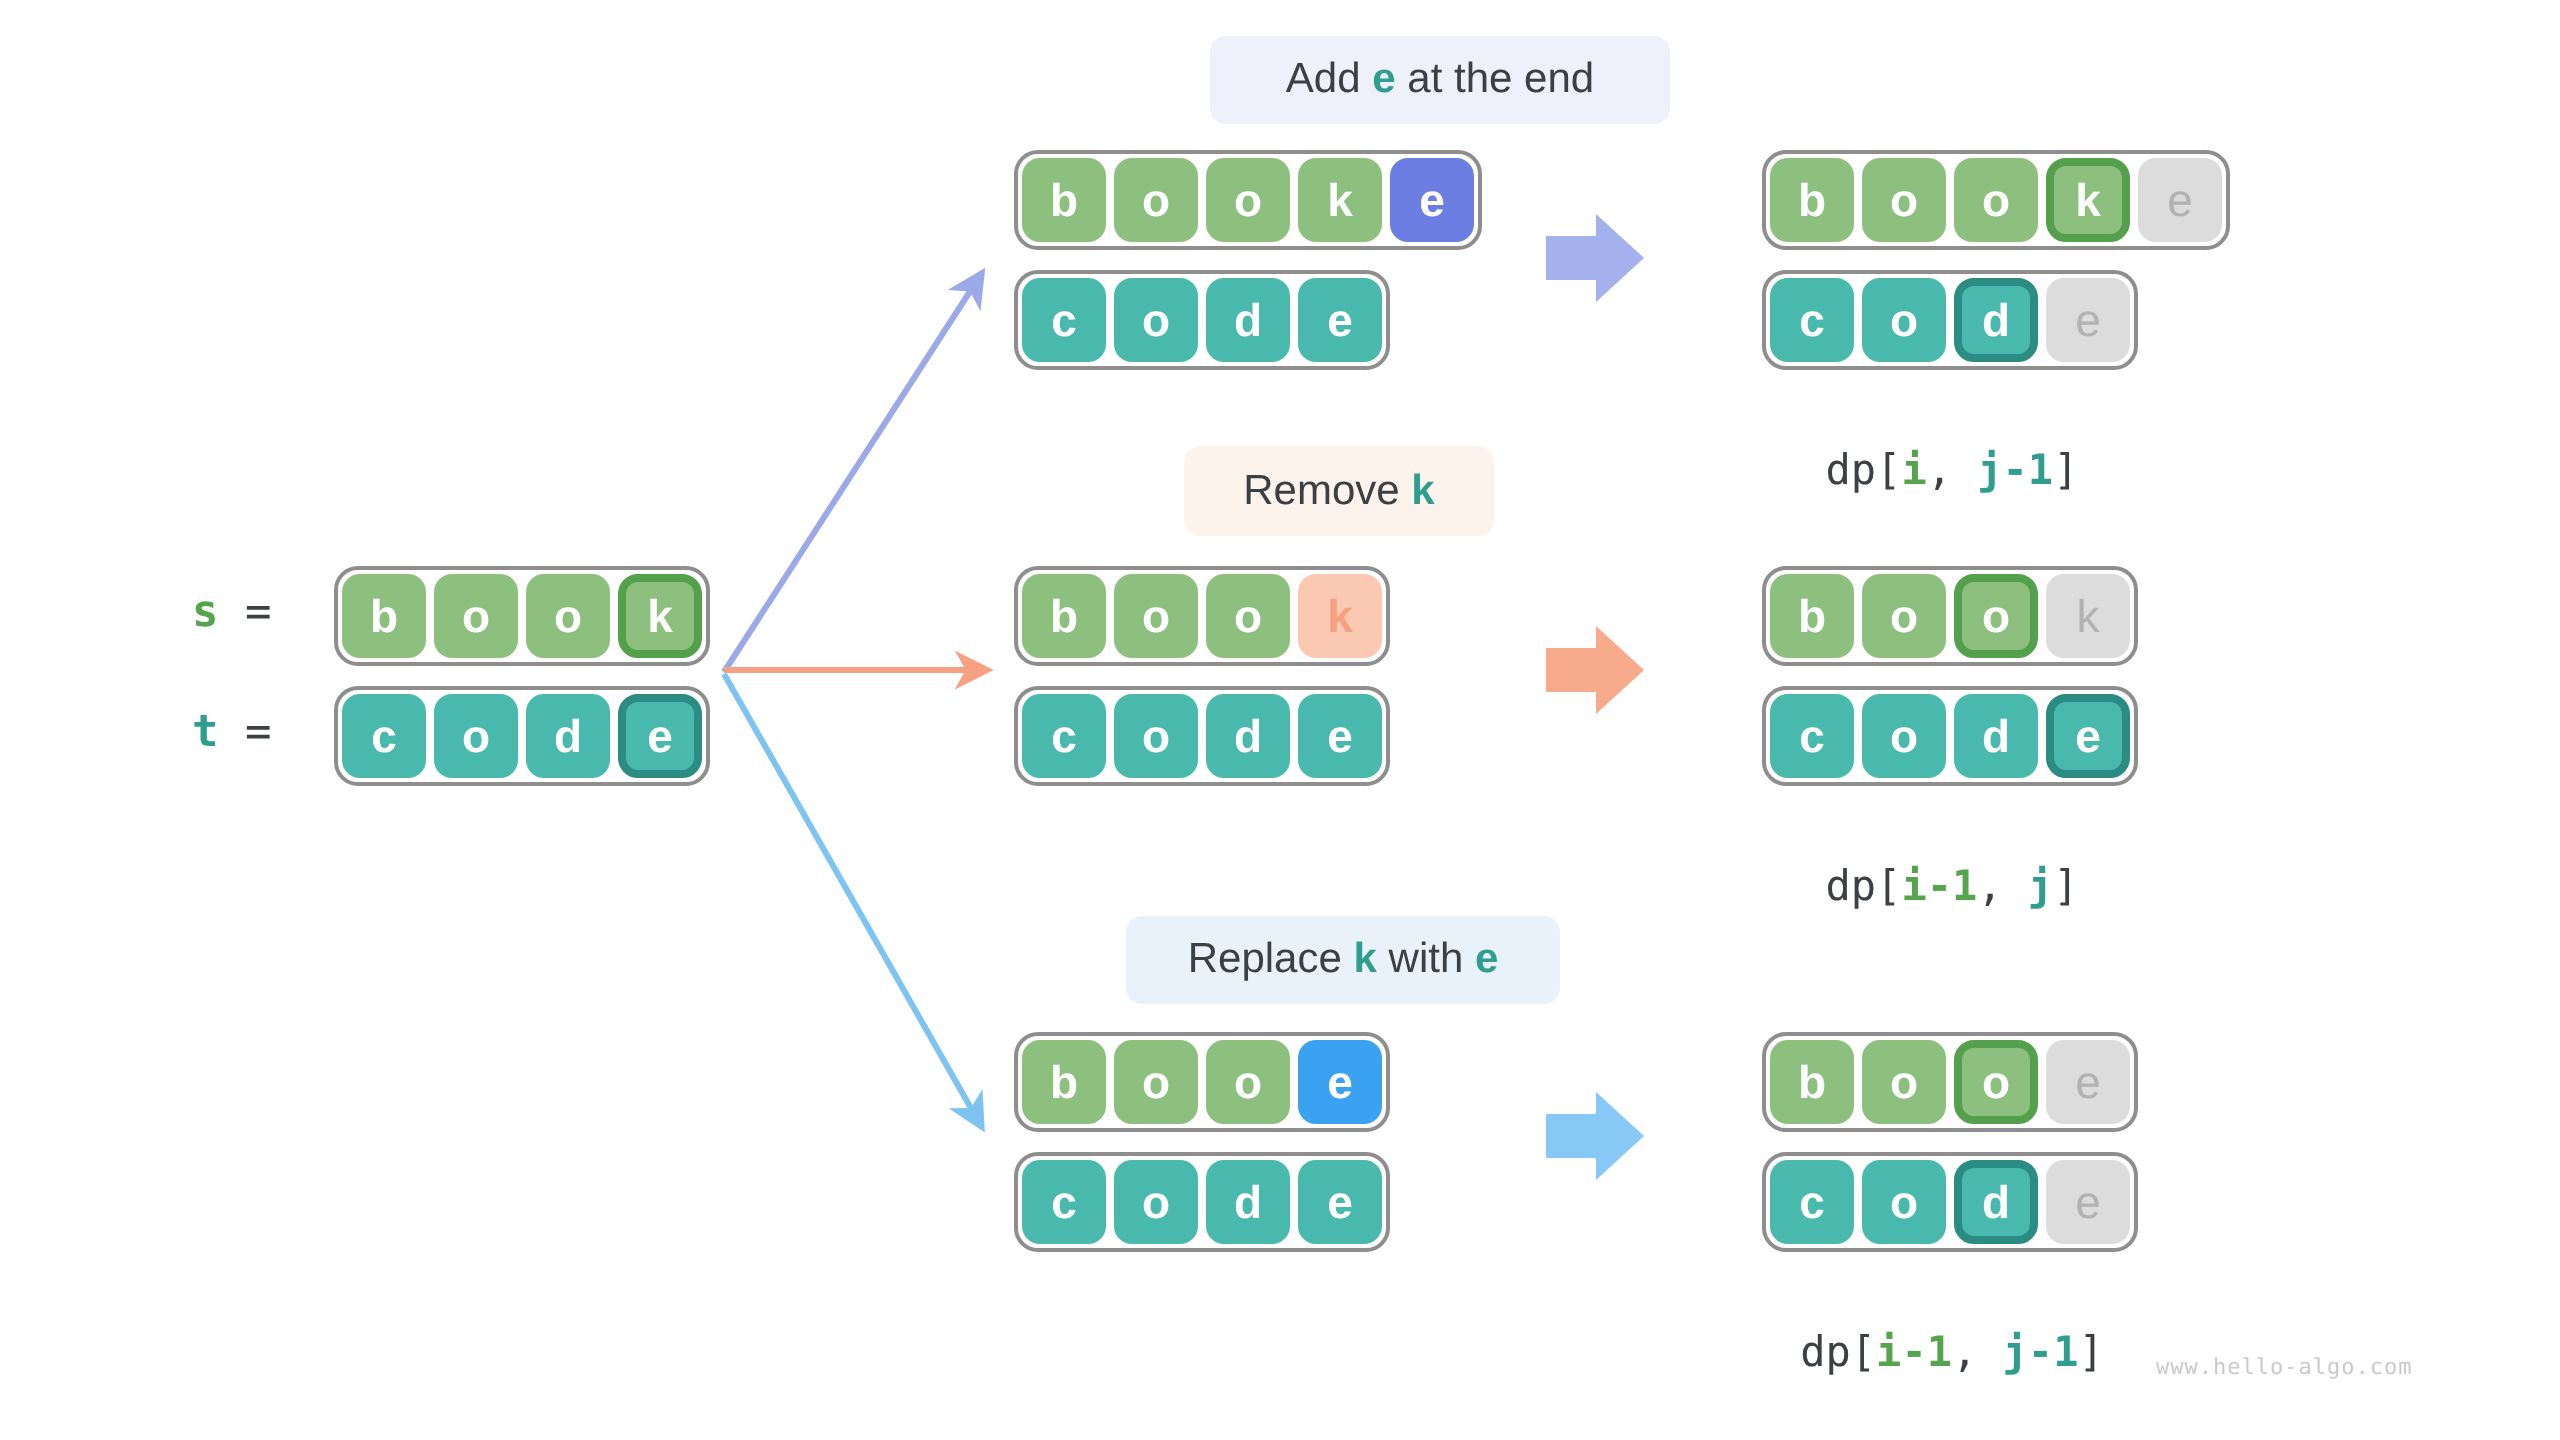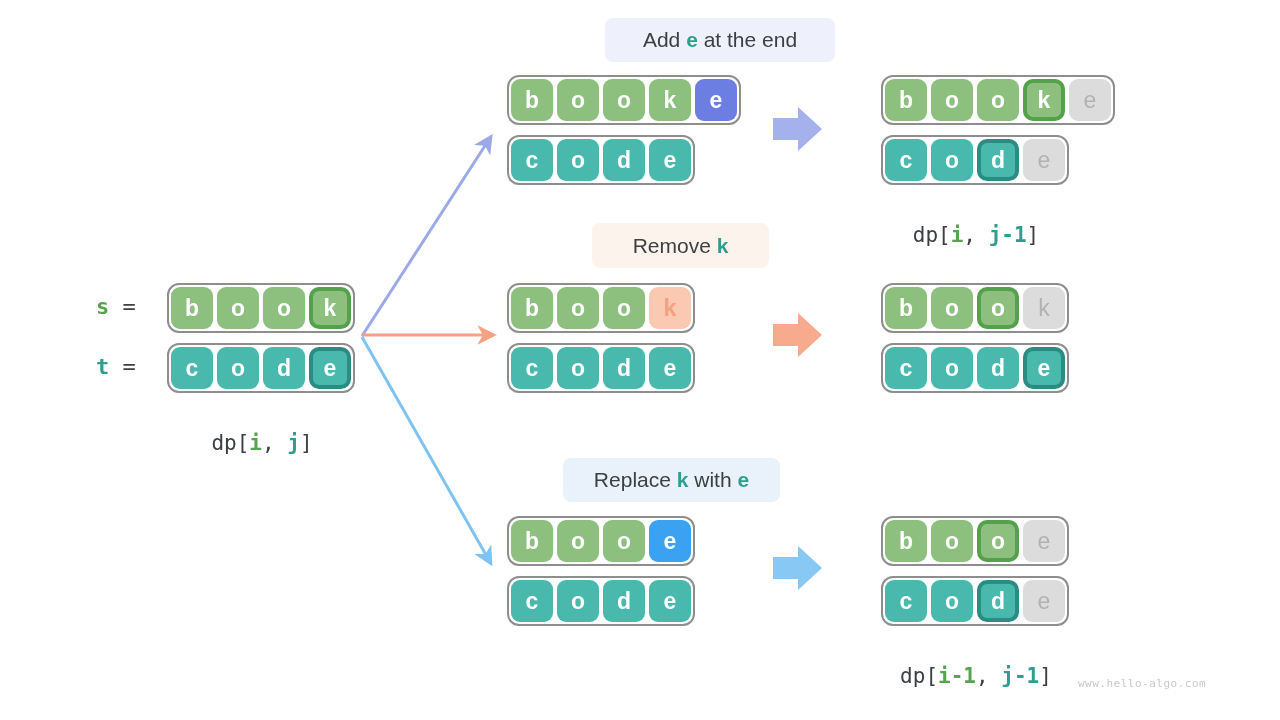--- a/index.html
+++ b/index.html
@@ -90,21 +90,20 @@
       <div class="tile tile-green">o</div>
       <div class="tile tile-green-hl">k</div>
     </div>
   <div class="mono-text var-label" style="left:96px; top:354px;"><span class="seg-teal">t</span><span class="seg-dark"> =</span></div>
   <div class="tile-row" style="left:167px; top:343px;">
       <div class="tile tile-teal">c</div>
       <div class="tile tile-teal">o</div>
       <div class="tile tile-teal">d</div>
       <div class="tile tile-teal-hl">e</div>
     </div>
-  <div class="mono-text dp-label" style="left:167px; top:411px;"><span class="seg-dark">dp[</span><span class="seg-green">i</span><span class="seg-dark">, </span><span class="seg-teal">j</span><span class="seg-dark">]</span></div>
 
   <div class="op-label op-add" style="left:605px; top:18px; width:230px; height:44px;text-align:center;"><span class="seg-dark">Add </span><span class="seg-teal-bold">e</span><span class="seg-dark"> at the end</span></div>
   <div class="tile-row" style="left:507px; top:75px;">
       <div class="tile tile-green">b</div>
       <div class="tile tile-green">o</div>
       <div class="tile tile-green">o</div>
       <div class="tile tile-green">k</div>
       <div class="tile tile-purple">e</div>
     </div>
   <div class="tile-row" style="left:507px; top:135px;">
@@ -124,21 +123,21 @@
       <div class="tile tile-gray">e</div>
     </div>
   <div class="tile-row" style="left:881px; top:135px;">
       <div class="tile tile-teal">c</div>
       <div class="tile tile-teal">o</div>
       <div class="tile tile-teal-hl">d</div>
       <div class="tile tile-gray">e</div>
     </div>
   <div class="mono-text dp-label" style="left:881px; top:203px;"><span class="seg-dark">dp[</span><span class="seg-green">i</span><span class="seg-dark">, </span><span class="seg-teal">j-1</span><span class="seg-dark">]</span></div>
 
-  <div class="op-label op-remove" style="left:592px; top:223px; width:177px; height:45px;"><span class="seg-dark">Remove </span><span class="seg-teal-bold">k</span></div>
+  <div class="op-label op-remove" style="left:592px; top:223px; width:155px; height:45px;"><span class="seg-dark">Remove </span><span class="seg-teal-bold">k</span></div>
   <div class="tile-row" style="left:507px; top:283px;">
       <div class="tile tile-green">b</div>
       <div class="tile tile-green">o</div>
       <div class="tile tile-green">o</div>
       <div class="tile tile-peach">k</div>
     </div>
   <div class="tile-row" style="left:507px; top:343px;">
       <div class="tile tile-teal">c</div>
       <div class="tile tile-teal">o</div>
       <div class="tile tile-teal">d</div>
@@ -152,20 +151,21 @@
       <div class="tile tile-green">o</div>
       <div class="tile tile-green-hl">o</div>
       <div class="tile tile-gray">k</div>
     </div>
   <div class="tile-row" style="left:881px; top:343px;">
       <div class="tile tile-teal">c</div>
       <div class="tile tile-teal">o</div>
       <div class="tile tile-teal">d</div>
       <div class="tile tile-teal-hl">e</div>
     </div>
+  <div class="mono-text dp-label" style="left:881px; top:411px;"><span class="seg-dark">dp[</span><span class="seg-green">i-1</span><span class="seg-dark">, </span><span class="seg-teal">j</span><span class="seg-dark">]</span></div>
 
   <div class="op-label op-replace" style="left:563px; top:458px; width:217px; height:44px;"><span class="seg-dark">Replace </span><span class="seg-teal-bold">k</span><span class="seg-dark"> with </span><span class="seg-teal-bold">e</span></div>
   <div class="tile-row" style="left:507px; top:516px;">
       <div class="tile tile-green">b</div>
       <div class="tile tile-green">o</div>
       <div class="tile tile-green">o</div>
       <div class="tile tile-blue">e</div>
     </div>
   <div class="tile-row" style="left:507px; top:576px;">
       <div class="tile tile-teal">c</div>

